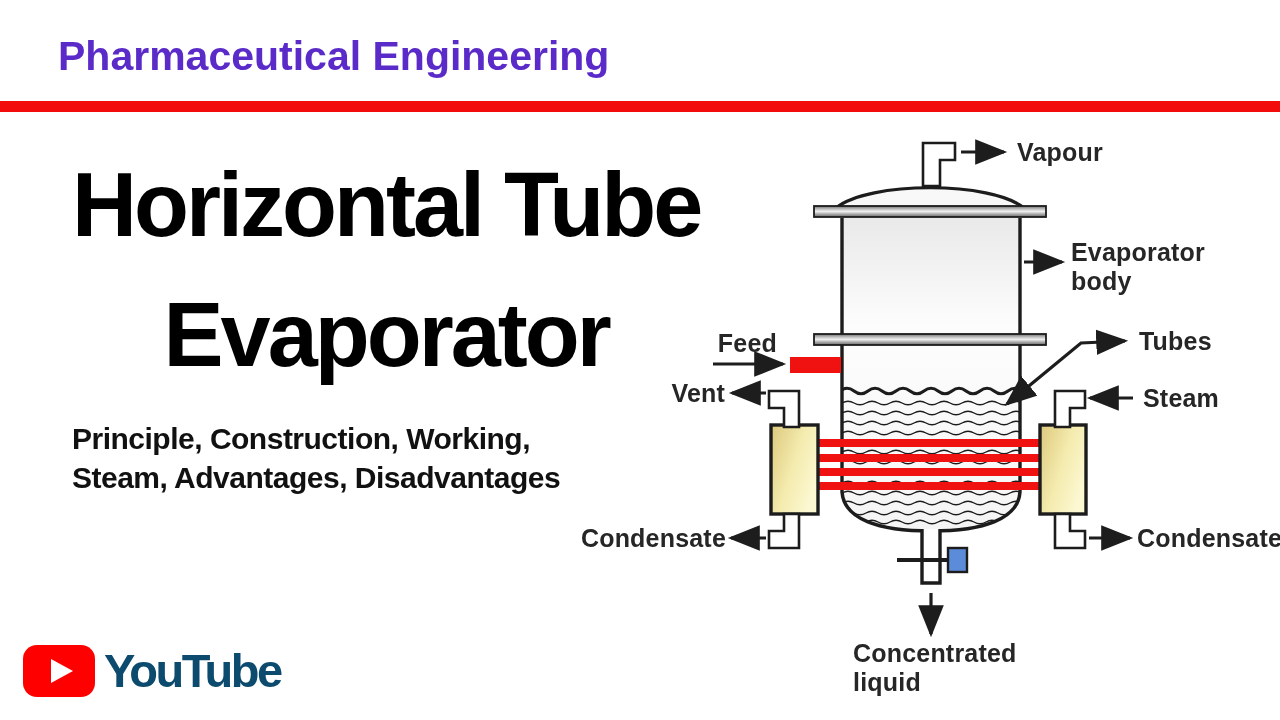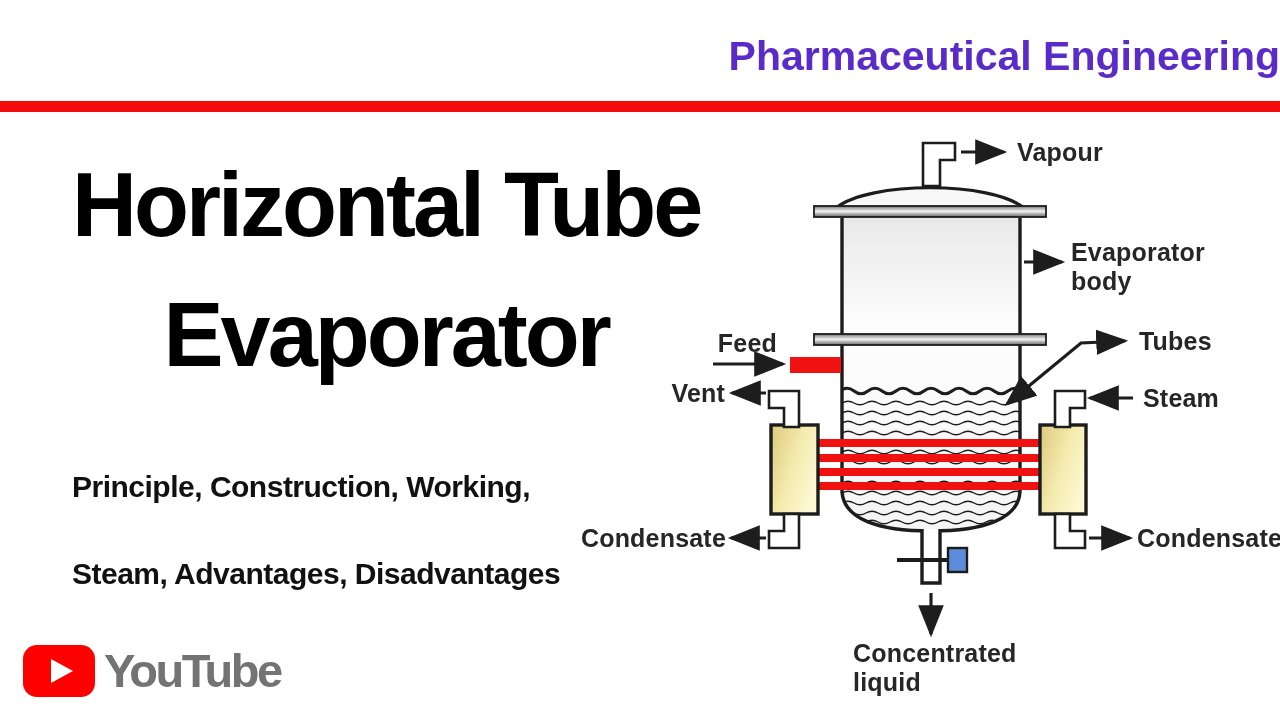--- a/index.html
+++ b/index.html
@@ -1,35 +1,35 @@
 <!DOCTYPE html>
 <html><head>
 <meta charset="utf-8">
 <style>
   * { margin:0; padding:0; box-sizing:border-box; }
   html,body { width:1280px; height:720px; overflow:hidden; background:#ffffff;
               font-family:"Liberation Sans", sans-serif; }
   .stage { position:relative; width:1280px; height:720px; background:#ffffff; }
 
   .header { position:absolute; top:0; left:0; width:100%; padding-top:33px;
-            padding-left:58px; text-align:right; }
+            padding-left:58px; text-align:left; }
   .header-title { font-size:41px; font-weight:bold; color:#5B2BC9; letter-spacing:0px; }
 
   .divider { position:absolute; top:101px; left:0; width:100%; height:11px; background:#F30C0C; }
 
   .main-title { position:absolute; left:72px; top:140px; font-size:90px; font-weight:bold;
                 color:#000000; letter-spacing:-3px; line-height:130px; white-space:nowrap; }
   .main-title span { display:block;text-align:center; }
 
   .subtitle { position:absolute; left:72px; top:419px; font-size:30px; font-weight:bold;
               color:#111111; line-height:39px; letter-spacing:-0.5px; }
-  .subtitle span { display:block;margin-top:48px; }
+  .subtitle span { display:block; }
 
   .yt-logo { position:absolute; left:23px; top:645px; display:flex; align-items:center; gap:9px; }
-  .yt-wordmark { font-size:47px; font-weight:bold; color:#737373; letter-spacing:-2.5px;
+  .yt-wordmark { font-size:47px; font-weight:bold; color:#0c4a6e; letter-spacing:-2.5px;
                  line-height:52px; }
 
   svg.diagram { position:absolute; left:0; top:0; width:1280px; height:720px; }
   svg.diagram text { font-family:"Liberation Sans", sans-serif; font-weight:bold;
                      font-size:25px; fill:#262626; letter-spacing:0.2px; }
 </style>
 </head>
 <body>
 
 <div class="stage">

